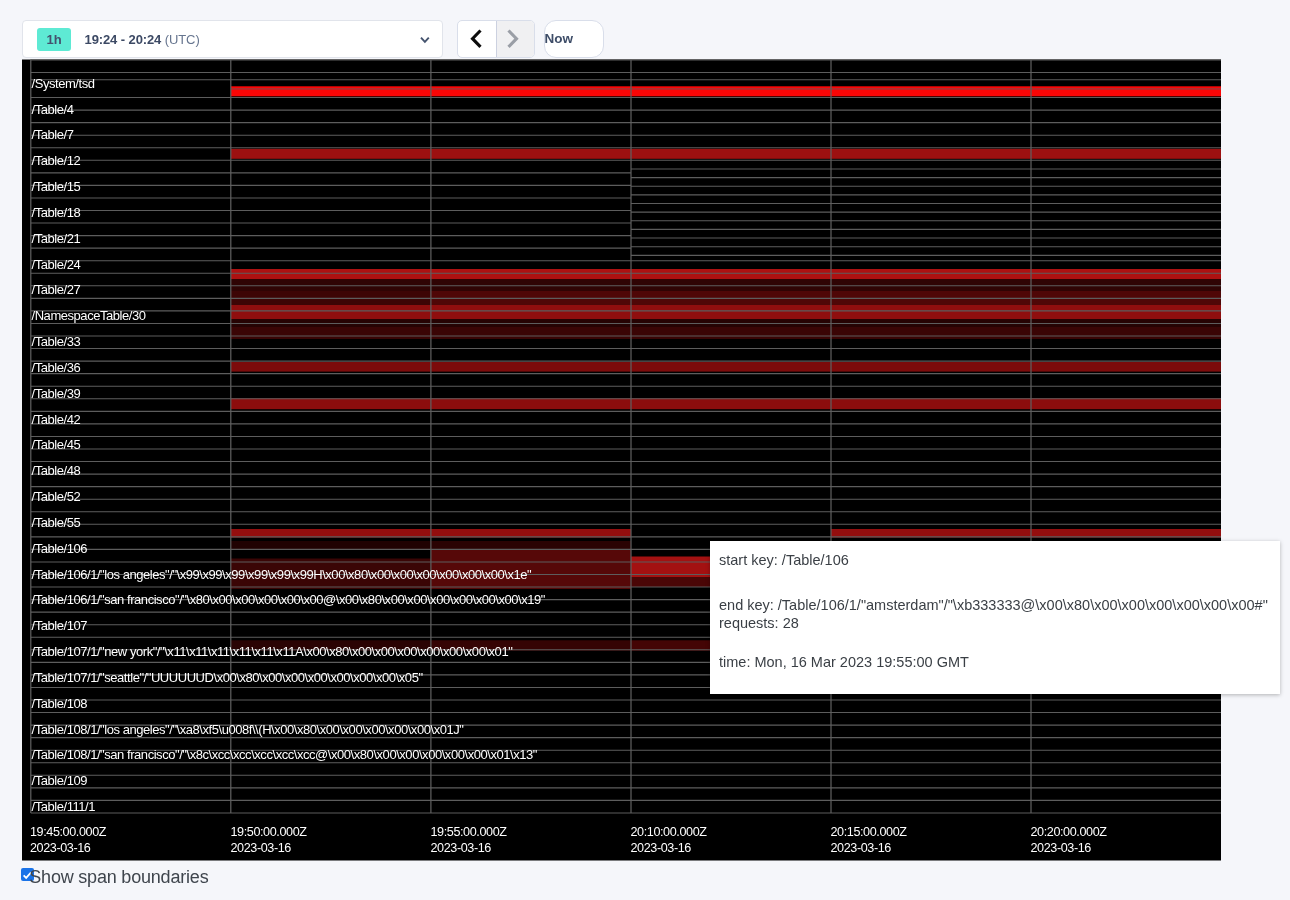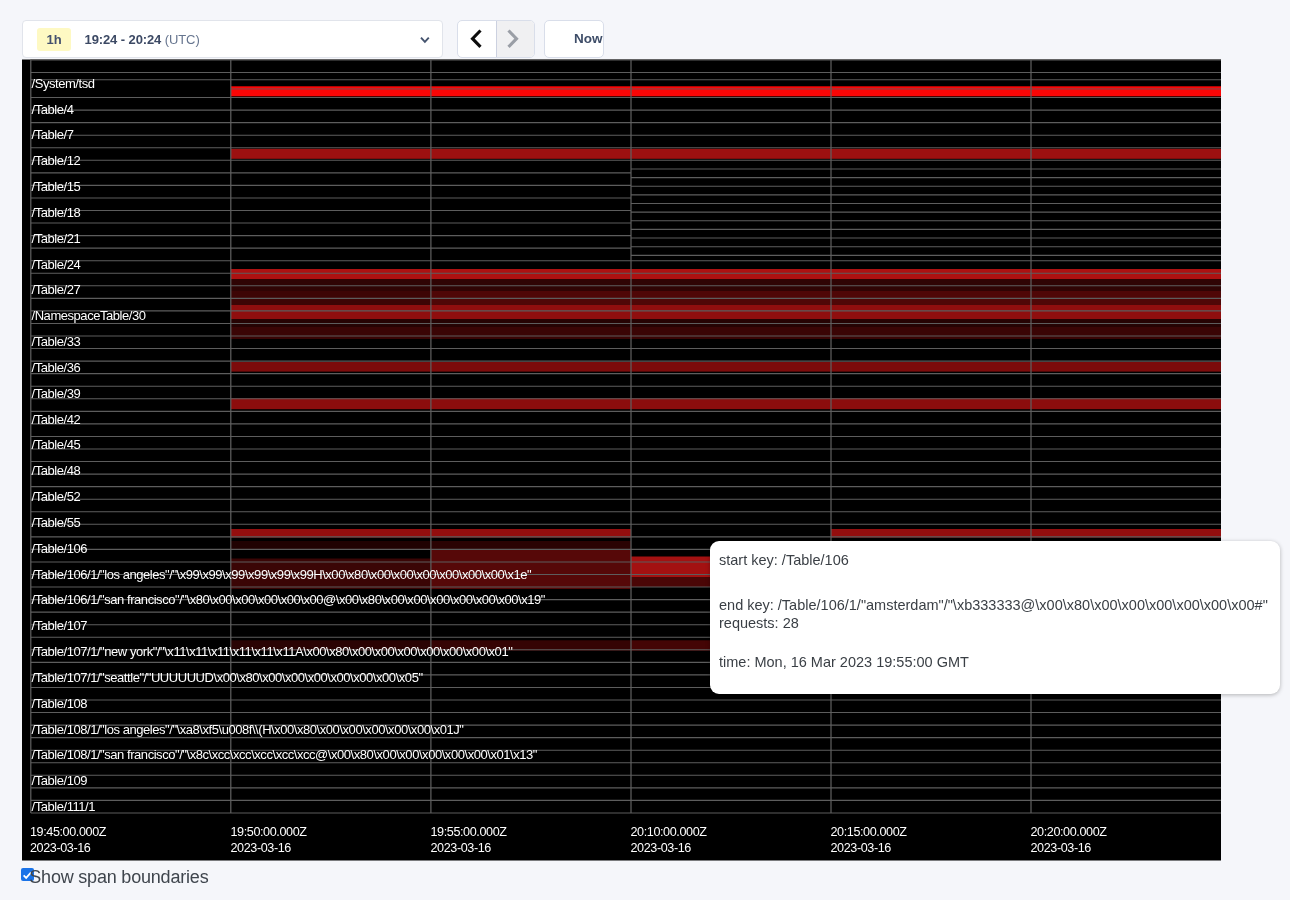--- a/index.html
+++ b/index.html
@@ -1,24 +1,24 @@
 <!DOCTYPE html>
 <html><head><meta charset="utf-8">
 <style>
 * { margin:0; padding:0; box-sizing:border-box; }
 html,body { width:1290px; height:900px; background:#f5f6fa; font-family:"Liberation Sans",sans-serif; overflow:hidden; }
 .abs { position:absolute; }
 .select { left:22px; top:19.5px; width:420.5px; height:38px; background:#fff; border:1px solid #e1e4eb; border-radius:4px; }
-.badge { left:37px; top:27.7px; width:34px; height:23px; background:#fef9c3; border-radius:3px; color:#44516e; font-weight:bold; font-size:13px; text-align:center; line-height:23px; }
+.badge { left:37px; top:27.7px; width:34px; height:23px; background:#5eead4; border-radius:3px; color:#44516e; font-weight:bold; font-size:13px; text-align:center; line-height:23px; }
 .tsel { left:84.5px; top:32px; font-size:13px; color:#3c4964; font-weight:bold; letter-spacing:-0.1px; }
 .tsel .utc { color:#66758f; font-weight:normal; }
 .btngrp { left:456.5px; top:20px; width:78px; height:38px; background:#fff; border:1px solid #d9deea; border-radius:5px; overflow:hidden; }
 .btnr { position:absolute; left:38.7px; top:0; width:39.3px; height:36px; background:#f0f0f2; border-left:1px solid #ccd1e0; }
-.nowbtn { left:543.5px; top:20px; width:60px; height:38px; background:#fff; border:1px solid #d9deea; border-radius:5px; color:#3e4d68; font-weight:bold; font-size:13.5px; text-align:right; line-height:36px; }
-.tooltip { left:709.5px; top:541px; width:570.5px; height:153px; background:#fff; border-radius:9px; box-shadow:0 1px 4px rgba(0,0,0,.28); font-size:14.5px; color:#3a3f45; }
+.nowbtn { left:543.5px; top:20px; width:60px; height:38px; background:#fff; border:1px solid #d9deea; border-radius:12px; color:#3e4d68; font-weight:bold; font-size:13.5px; text-align:left; line-height:36px; }
+.tooltip { left:709.5px; top:541px; width:570.5px; height:153px; background:#fff; border-radius:0; box-shadow:0 1px 4px rgba(0,0,0,.28); font-size:14.5px; color:#3a3f45; }
 .tooltip div { position:absolute; left:9.5px; white-space:nowrap; }
 .cbrow { left:21.3px; top:868px; height:13px; }
 .cbx { position:absolute; left:0; top:0; width:12.7px; height:12.7px; background:#1a73e8; border-radius:2px; }
 .cblbl { position:absolute; left:8px; top:-1.5px; font-size:18px; letter-spacing:-0.2px; color:#3f454d; white-space:nowrap; }
 </style></head>
 <body>
 <svg width="1290" height="900" viewBox="0 0 1290 900" style="position:absolute;left:0;top:0">
     <rect x="22" y="59.5" width="1199" height="801" fill="#000"></rect>
     <rect x="231.0" y="86.3" width="990.0" height="10.00" fill="#fa0606"></rect>
     <rect x="231.0" y="148.8" width="990.0" height="10.00" fill="#9c1010"></rect>

